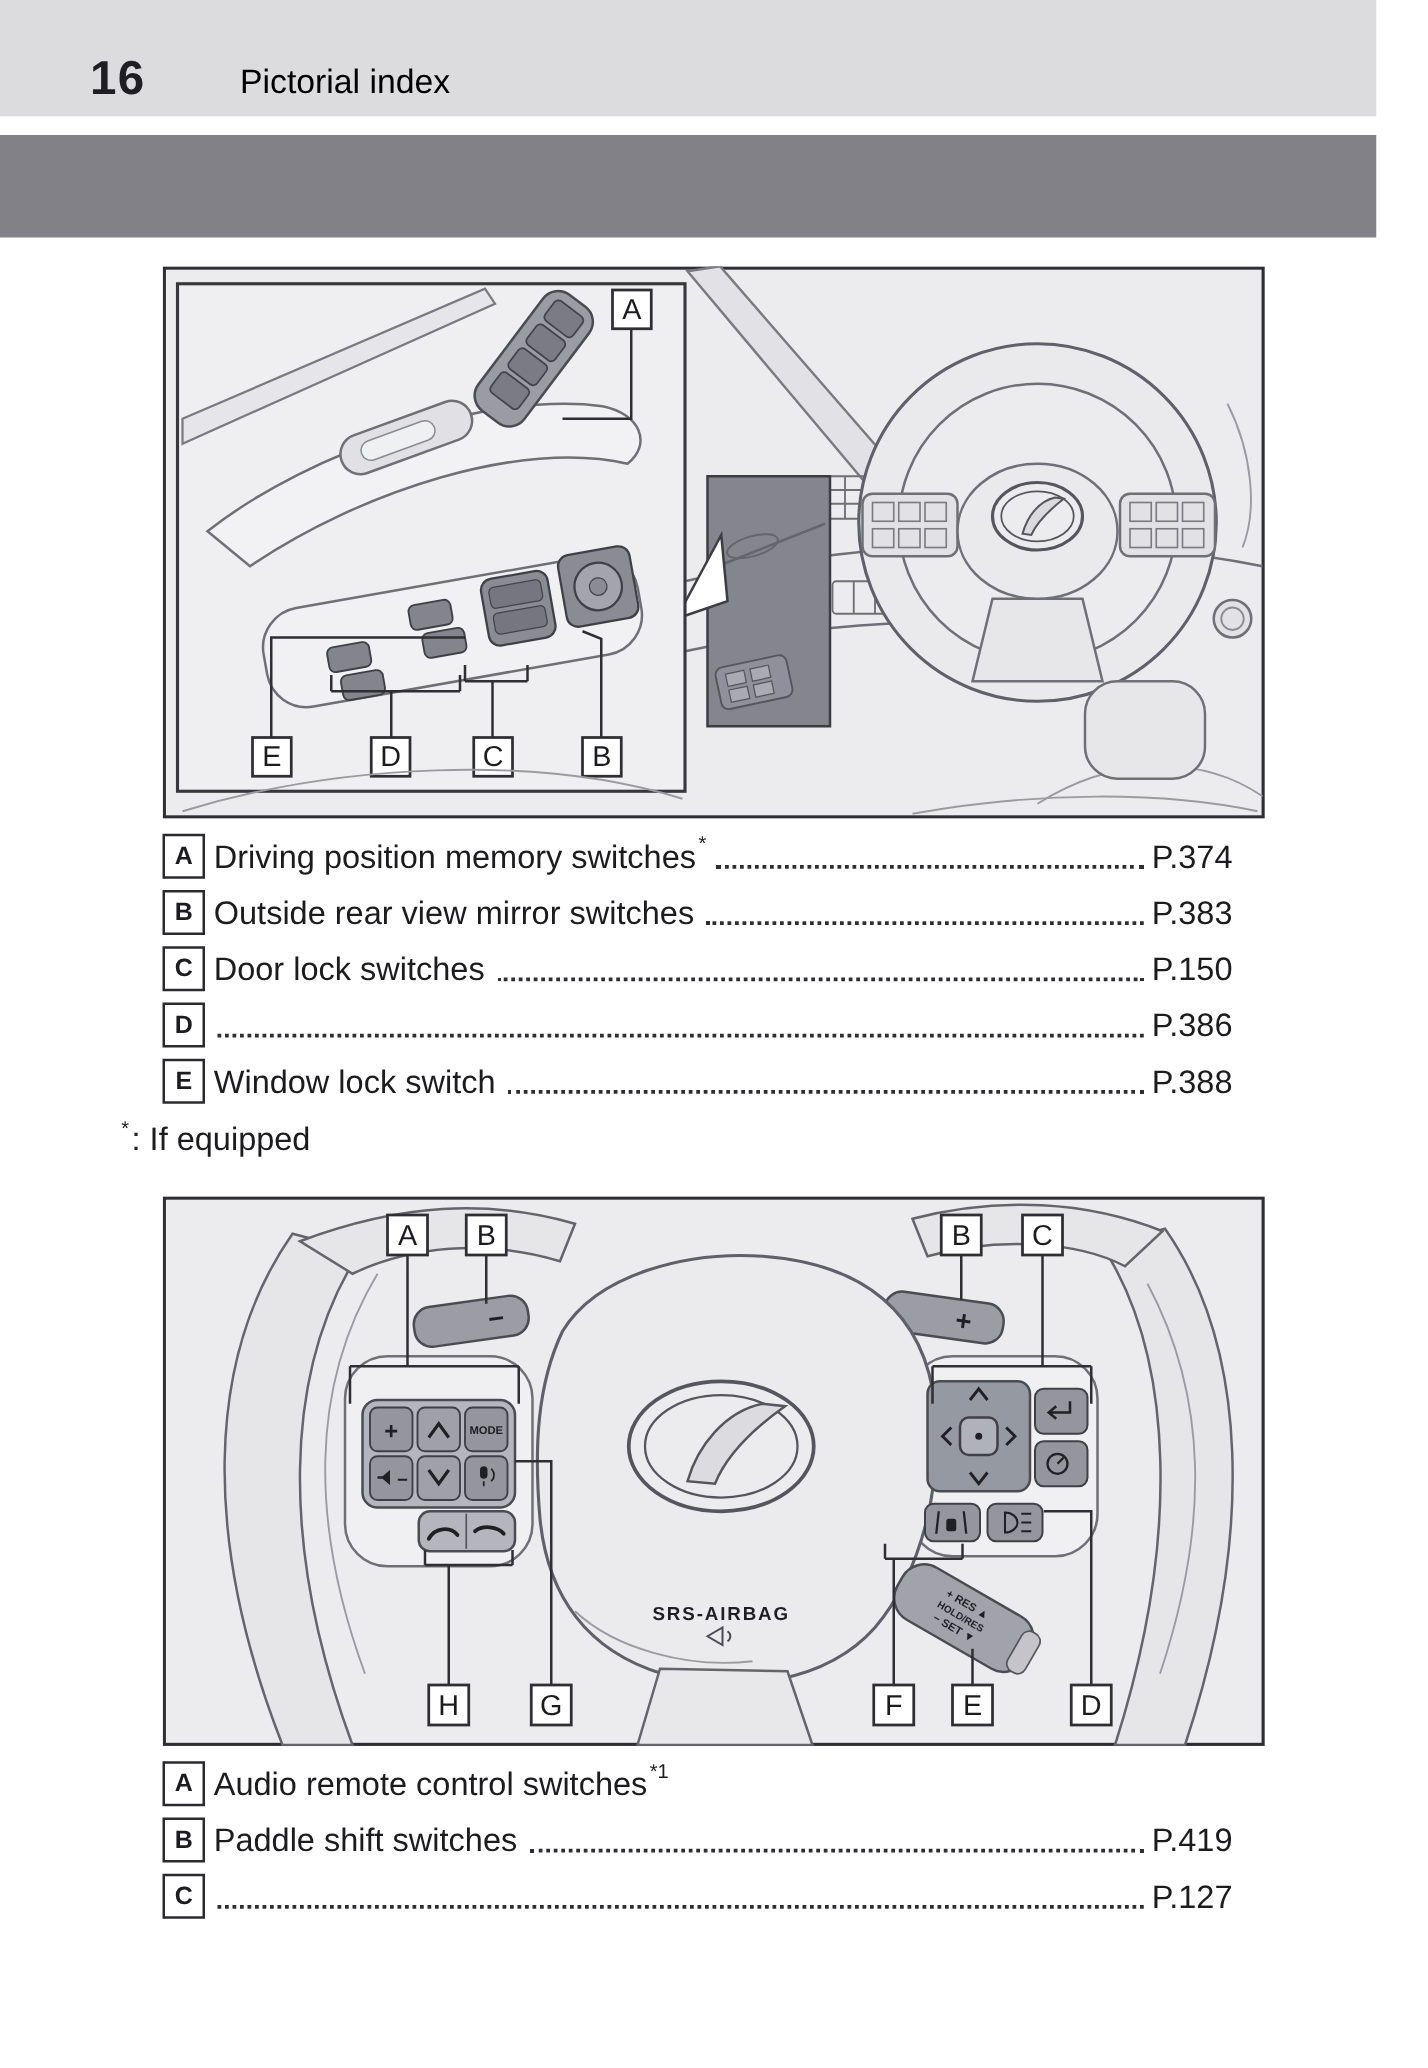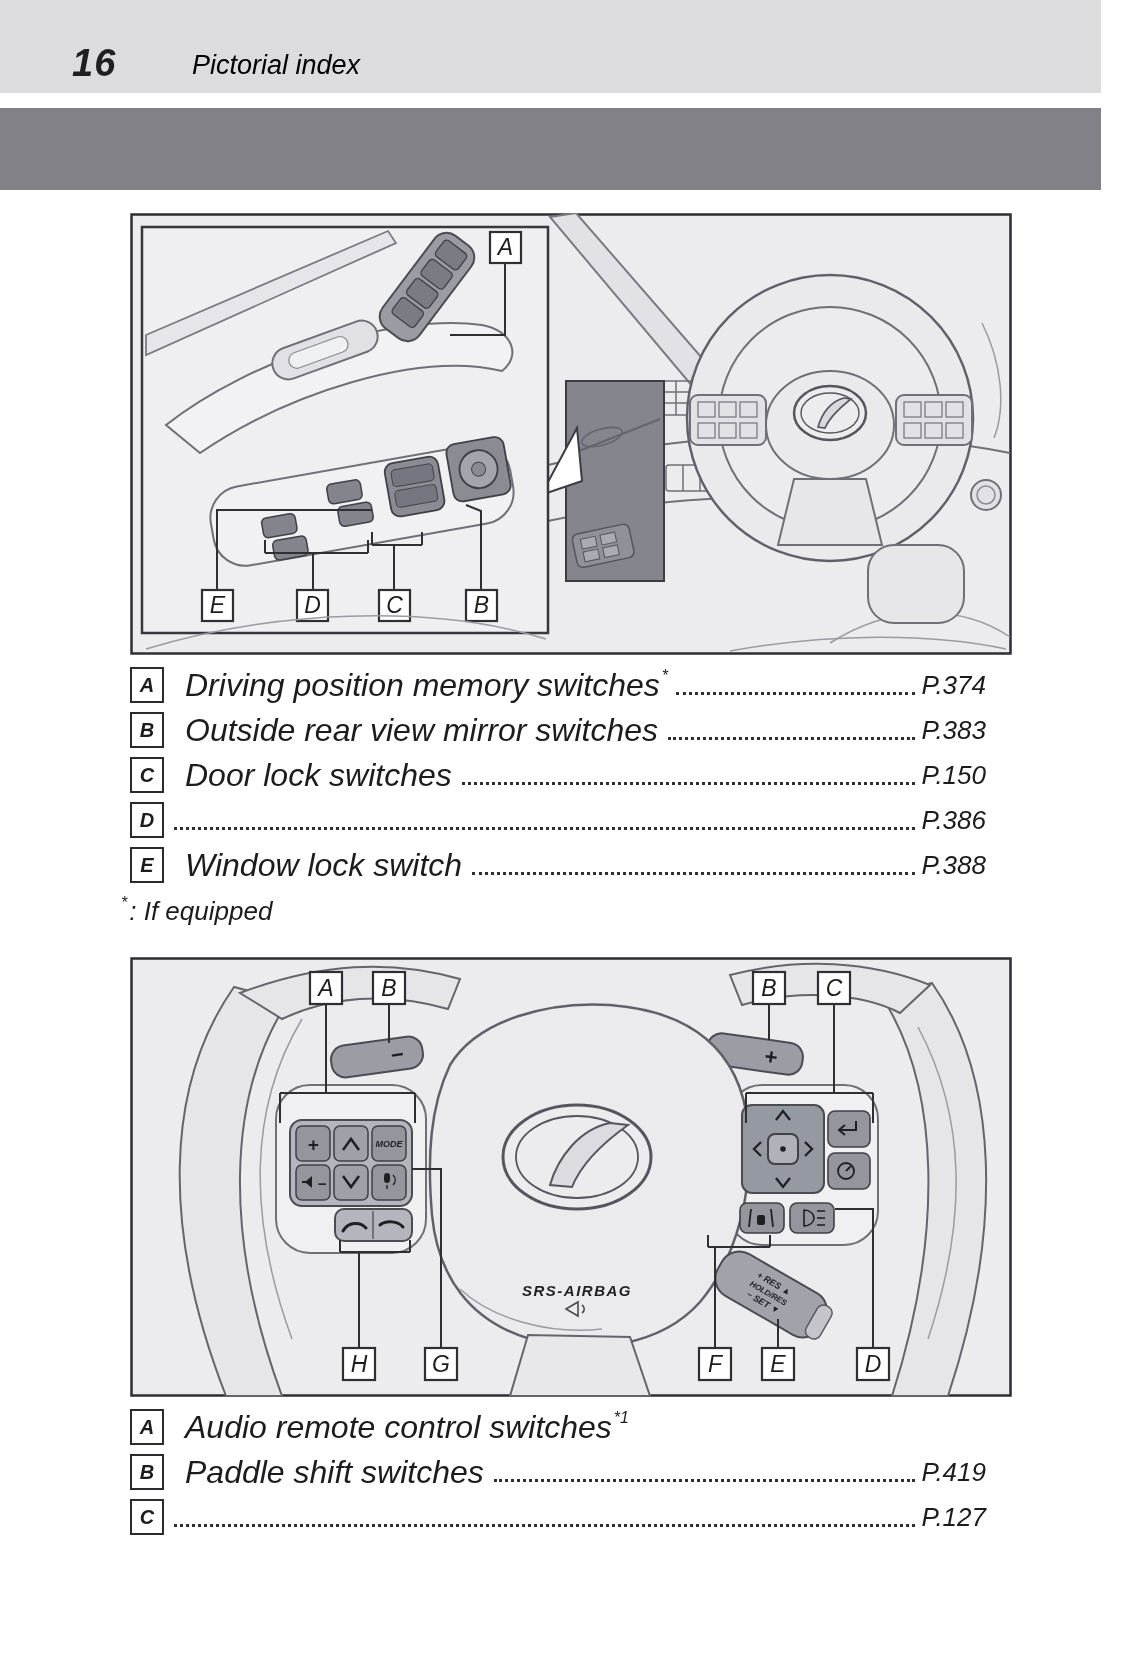--- a/index.html
+++ b/index.html
@@ -1,36 +1,36 @@
 <!DOCTYPE html>
 <html><head>
 <meta charset="utf-8">
 <style>
   html,body{margin:0;padding:0;background:#ffffff;}
   .page{position:relative;width:1101px;height:1654px;background:#ffffff;overflow:hidden;
-        font-family:"Liberation Sans", sans-serif;color:#1c1c1f;font-style:italic;}
+        font-family:"Liberation Sans", sans-serif;color:#1c1c1f;}
   
   .hdr-band{position:absolute;left:0;top:0;width:1142px;height:93px;background:#dcdcde;}
   .hdr-num{position:absolute;left:72px;top:42px;font-size:38px;font-weight:bold;letter-spacing:1px;color:#1f1f23;}
   .hdr-title{position:absolute;left:192px;top:50px;font-size:27px;font-weight:500;color:#000000;}
   .gray-band{position:absolute;left:0;top:108px;width:1142px;height:82px;background:#818187;}
   
   .fig{position:absolute;left:130px;width:882px;}
   #fig1{top:213px;height:442px;}
   #fig2{top:957px;height:440px;}
   .fig svg{display:block;}
   
   .row{position:absolute;left:130px;width:856px;height:34px;display:flex;align-items:center;}
   .cap-box{width:30px;height:32px;border:2.5px solid #2b2b2f;background:#fff;display:flex;
            align-items:center;justify-content:center;font-size:20px;font-weight:bold;flex:0 0 auto;}
-  .row-label{margin-left:21px;font-size:32px;white-space:nowrap;}
+  .row-label{margin-left:7px;font-size:26px;white-space:nowrap;}
   .row-sup{font-size:16px;position:relative;top:-9px;margin-left:2px;}
   .leader{flex:1 1 auto;border-bottom:3px dotted #2f2f33;align-self:flex-end;margin:0 6px 7px 8px;height:0;}
   .row-page{font-size:26px;white-space:nowrap;}
-  .footnote{position:absolute;left:121px;top:896px;font-size:26px;}
+  .footnote{position:absolute;left:97px;top:896px;font-size:26px;}
   .footnote sup{font-size:16px;position:relative;top:-2px;margin-right:2px;}
   
   text.cap{font-family:"Liberation Sans",sans-serif;font-size:23px;fill:#1c1c1f;text-anchor:middle;}
   text.tiny{font-family:"Liberation Sans",sans-serif;fill:#1f1f23;text-anchor:middle;}
   .ln{stroke:#2e2e33;stroke-width:2;fill:none;}
   .art{stroke:#6f6f77;stroke-width:2;fill:none;}
   .artl{stroke:#9a9aa2;stroke-width:1.5;fill:none;}
 </style>
 </head>
 <body>

